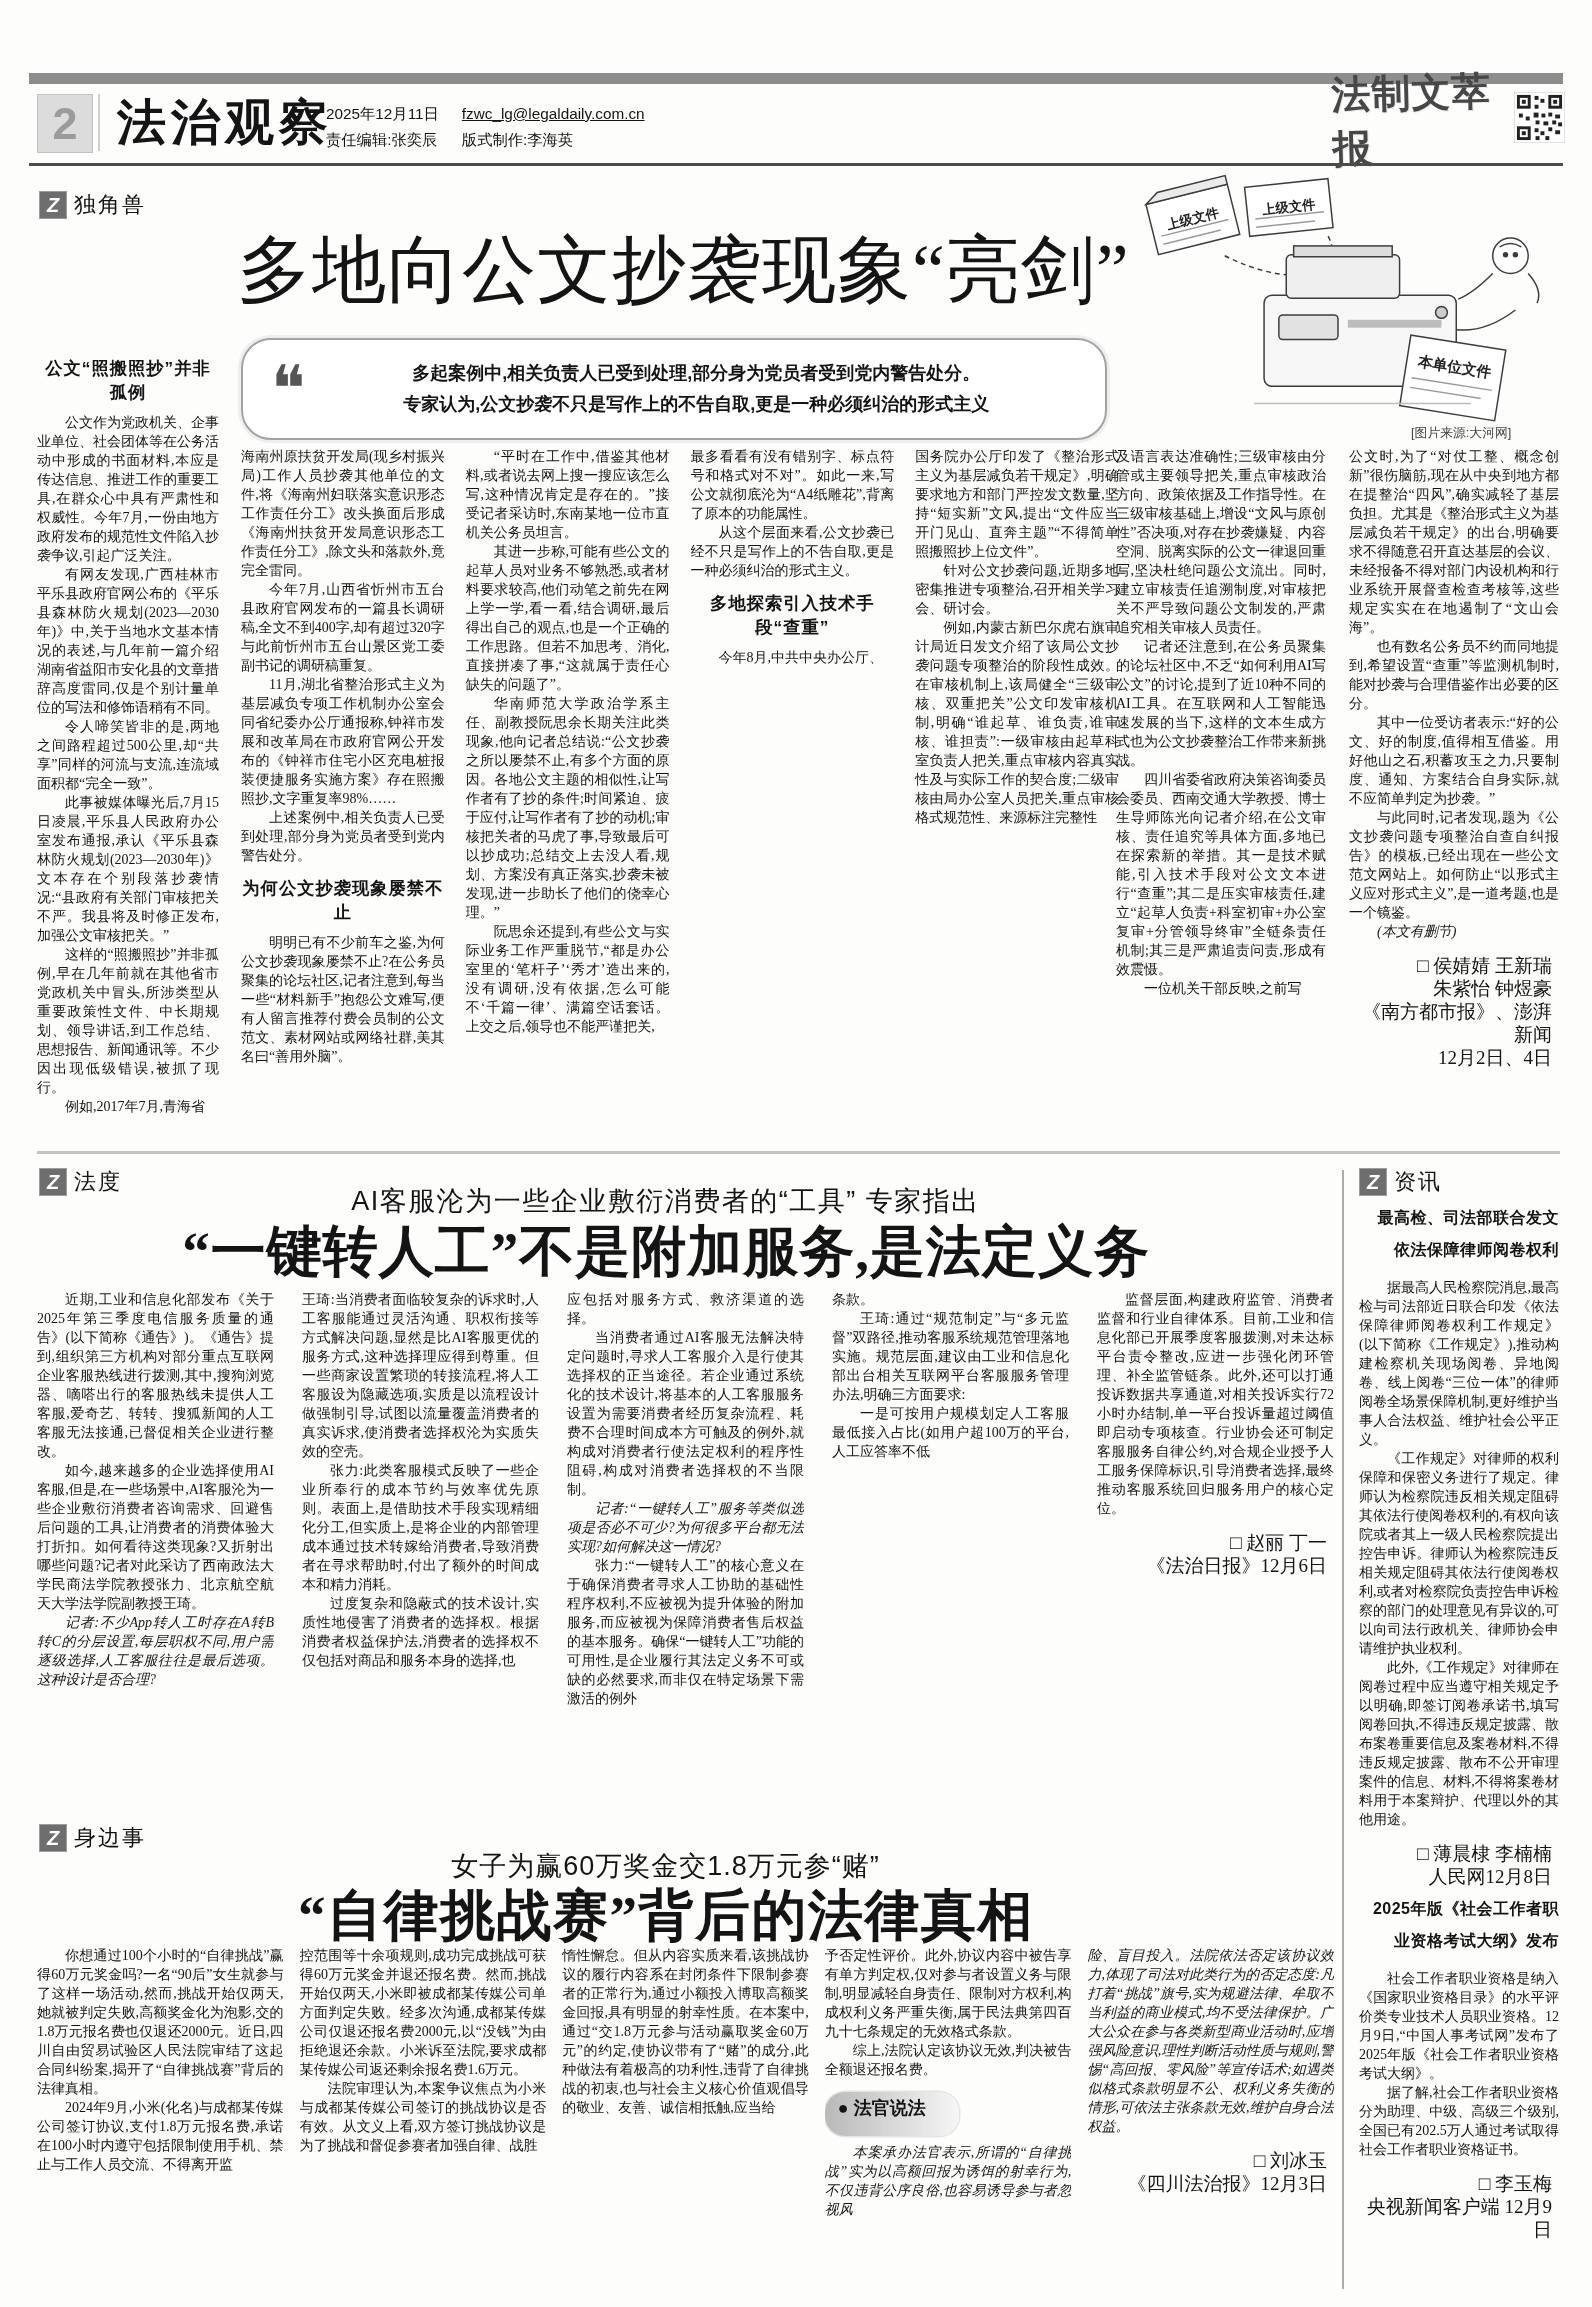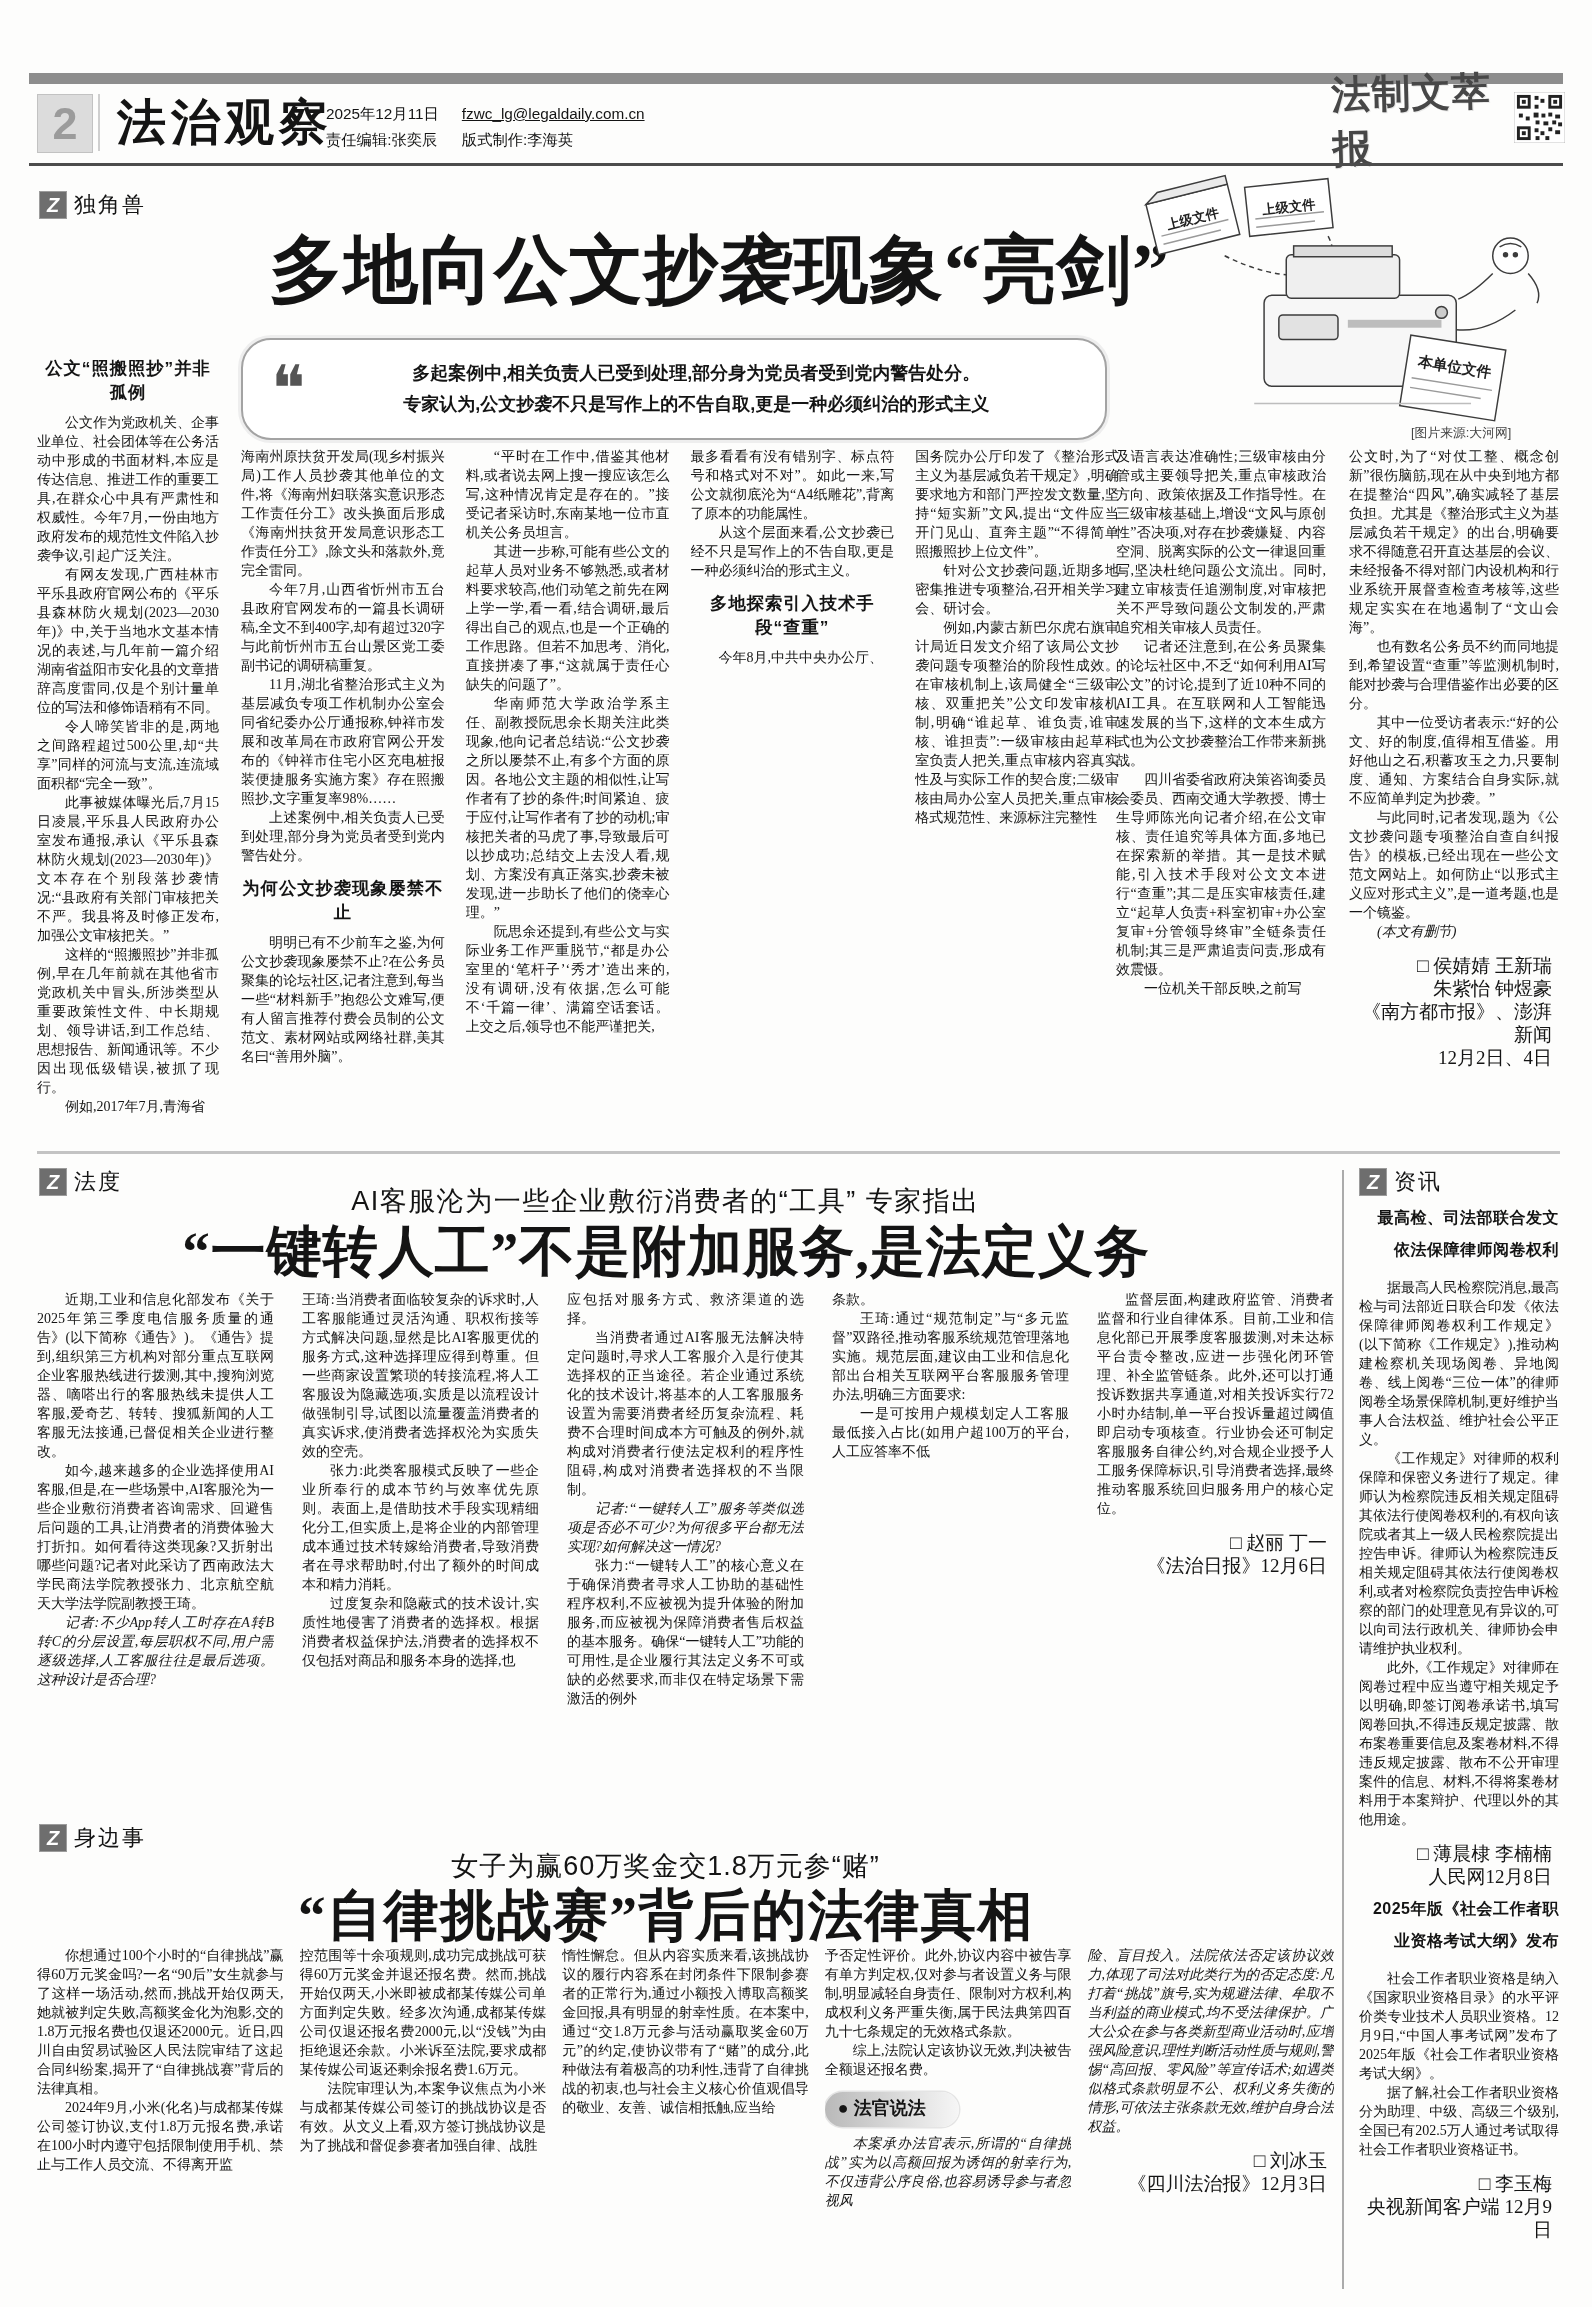--- a/index.html
+++ b/index.html
@@ -22,38 +22,38 @@
             font-size:39px;font-weight:bold;color:#474747;transform:rotate(-1.5deg);letter-spacing:1px;
             text-shadow:1px 1px 0 #8a8a8a33;}
   .qr{left:1514px;top:92px;}
   .headrule{left:29px;top:163px;width:1534px;height:2.5px;background:#4c4c4c;}
   
   .seclabel{display:flex;align-items:center;gap:7px;font-family:"Liberation Sans","DejaVu Sans",sans-serif;}
   .zicon{width:26px;height:26px;background:#6e6e6e;color:#fff;display:flex;align-items:center;justify-content:center;
          font-size:20px;font-weight:bold;font-style:italic;border:1px solid #9c9c9c;}
   .seclabel span.lbl{font-size:22px;letter-spacing:2px;}
   
-  .a1-headline{left:237px;top:221px;width:883px;text-align:center;font-size:74px;font-weight:700;
-               letter-spacing:1px;white-space:nowrap;margin-left:32px;}
+  .a1-headline{left:237px;top:221px;width:883px;text-align:center;font-size:74px;font-weight:400;
+               letter-spacing:1px;white-space:nowrap;}
   .illus{left:1116px;top:172px;width:443px;height:272px;}
   .quotebox{left:241px;top:338px;width:862px;height:98px;border:2px solid #a3a3a3;border-radius:30px;
             background:#fff;display:flex;align-items:center;box-shadow:0 0 0 3px #eeeeee;}
   .qmark{font-size:64px;color:#555;line-height:49px;margin:0 17px 0 28px;font-family:"DejaVu Serif",serif;}
   .qtext{flex:1;text-align:center;font-weight:bold;font-size:18px;line-height:31px;padding-right:35px;
          font-family:"Liberation Sans","DejaVu Sans",sans-serif;}
   
   .colwrap{display:flex;overflow:hidden;}
   .col{flex:1;overflow:hidden;}
   .col p{margin:0;font-size:14px;line-height:19px;text-align:justify;}
   .col p.ind{text-indent:2em;}
   .col p.kai{font-style:italic;}
   .col h4{margin:11px 0 9px 0;text-align:center;font-size:17.3px;letter-spacing:1px;
           font-family:"Liberation Sans","DejaVu Sans",sans-serif;}
   .byline{margin-top:13px;text-align:right;font-size:19px;line-height:23px;padding-right:7px;}
-  .pill{display:inline-block;margin:13px 0 7px 0;padding:4px 33px 7px 13px;border-radius:20px;
+  .pill{display:inline-block;margin:13px 0 7px 0;padding:4px 33px 16px 13px;border-radius:20px;
         background:linear-gradient(90deg,#b9b9b9,#f6f6f6);font-size:18px;font-weight:bold;
         font-family:"Liberation Sans","DejaVu Sans",sans-serif;box-shadow:0 0 0 1.5px #e4e4e4;}
   .a1col1{left:37px;top:345px;width:182px;height:795px;overflow:hidden;}
   .a1mid{left:241px;top:447px;width:878px;height:695px;gap:21px;}
   .a1right{left:1116px;top:447px;width:443px;height:695px;gap:23px;}
   .rule2{left:37px;top:1151px;width:1523px;height:3px;background:#c3c3c3;}
   
   .f-label{left:39px;top:1167px;}
   .f-kicker{left:118px;top:1183px;width:1095px;text-align:center;font-size:27px;letter-spacing:1.5px;
             font-family:"Liberation Sans","DejaVu Sans",sans-serif;}

